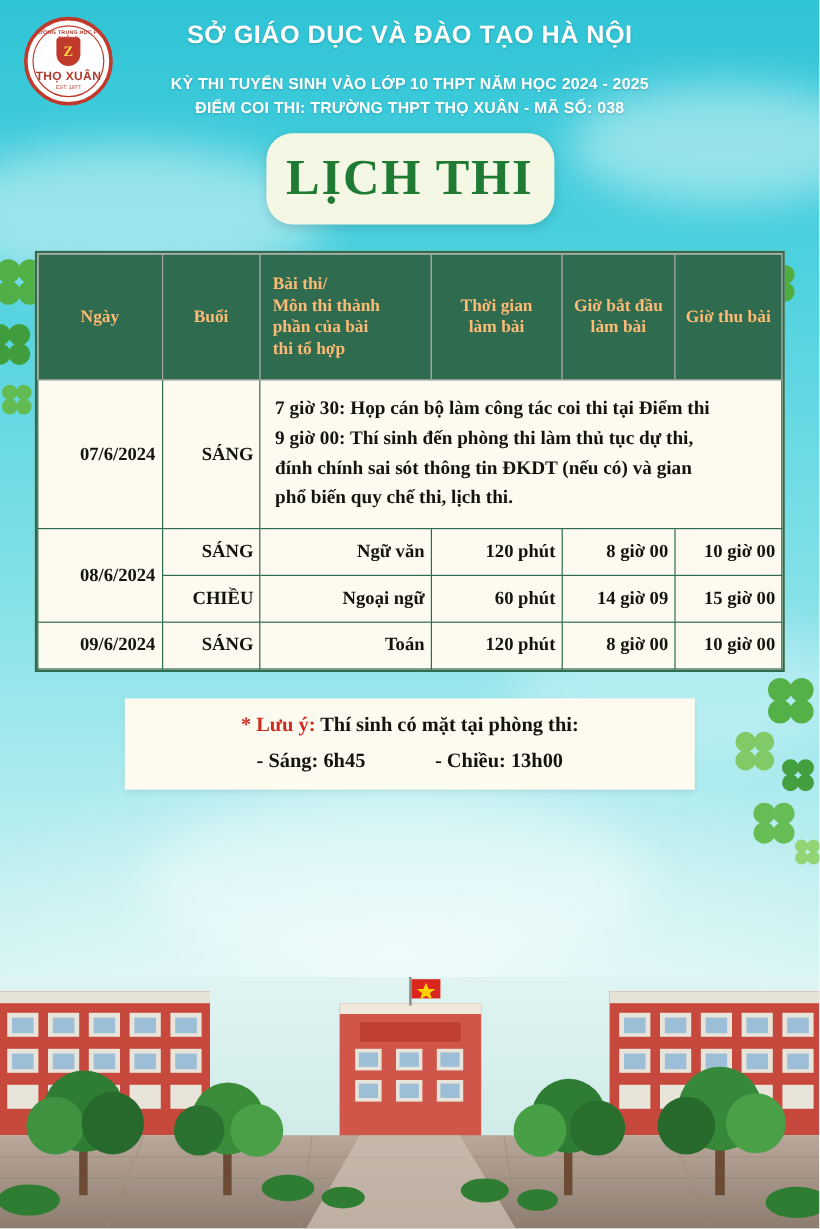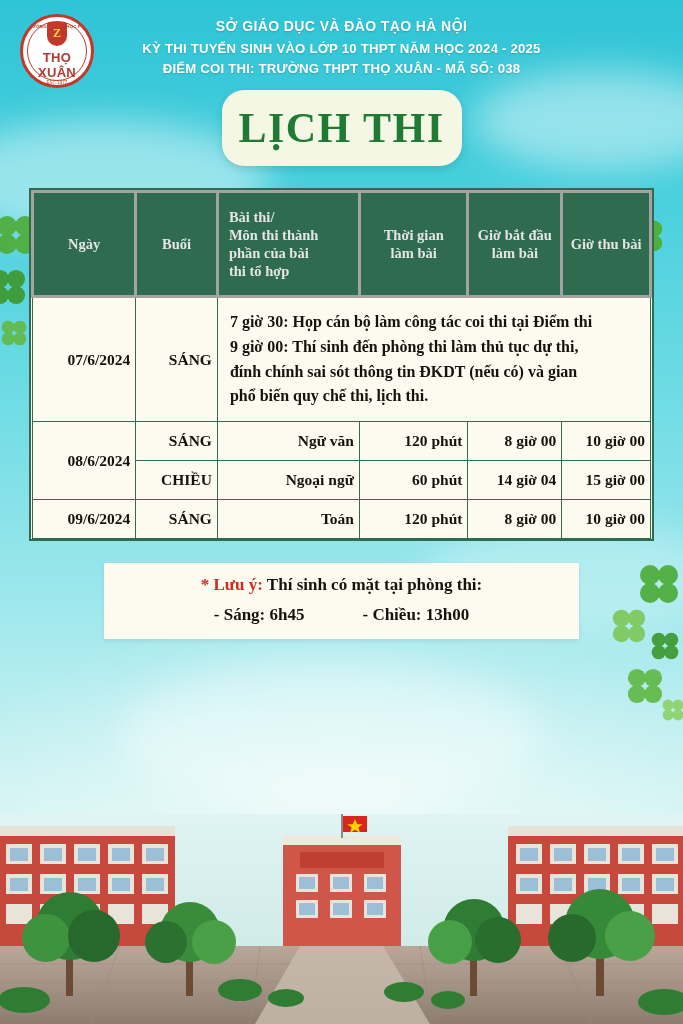--- a/index.html
+++ b/index.html
@@ -63,35 +63,35 @@
     width: 20px; height: 24px;
     background: #c0392b;
     border-radius: 3px 3px 10px 10px;
     margin-top: 4px;
     position: relative;
     display:flex;align-items:center;justify-content:center;
     color:#ffd84d; font-size: 12px; font-weight: bold;
     font-family: "Liberation Serif", serif;
   }
   .logo .name {
-    font-size: 13px; font-weight: bold; color: #b03a2e;
+    font-size: 10px; font-weight: bold; color: #b03a2e;
     font-family: "Liberation Sans", sans-serif;
     margin-top: 4px; letter-spacing: .3px;
   }
   .logo .year {
     font-size: 4.5px; color: #b03a2e;
     font-family: "Liberation Sans", sans-serif;
   }
   .h-line1 {
     font-family: "Liberation Sans", sans-serif;
     font-weight: bold;
-    font-size: 14px;
+    font-size: 21px;
     letter-spacing: .4px;
     text-shadow: 0 1px 2px rgba(0,0,0,.20);
-    margin-bottom: 7px;
+    margin-bottom: 20px;
   }
   .h-line2, .h-line3 {
     font-family: "Liberation Sans", sans-serif;
     font-weight: bold;
     font-size: 13.2px;
     letter-spacing: .2px;
     text-shadow: 0 1px 2px rgba(0,0,0,.18);
     margin-bottom: 5px;
   }
 
@@ -124,25 +124,25 @@
     position: relative;
     z-index: 5;
     margin: 22px auto 0 auto;
     width: 625px;
     background: #fdfaf0;
     border: 2px solid #2f6b4f;
   }
   table { border-collapse: collapse; width: 100%; }
   thead th {
     background: #2f6b4f;
-    color: #e5e5e5;
+    color: #fdba74;
     font-family: "Liberation Serif", serif;
     font-weight: bold;
     font-size: 14.5px;
-    border: 3px solid #a3a3a3;
+    border: 1px solid #a3a3a3;
     padding: 8px 4px;
     vertical-align: middle;
     line-height: 1.25;
     height: 105px;
   }
   thead th.left-al { text-align: left; padding-left: 10px; }
   tbody td {
     border: 1px solid #2f6b4f;
     font-family: "Liberation Serif", serif;
     font-weight: bold;
@@ -358,21 +358,21 @@
           <td>Ngữ văn</td>
           <td>120 phút</td>
           <td>8 giờ 00</td>
           <td>10 giờ 00</td>
         </tr>
 
         <tr>
           <td>CHIỀU</td>
           <td>Ngoại ngữ</td>
           <td>60 phút</td>
-          <td>14 giờ 04</td>
+          <td>14 giờ 09</td>
           <td>15 giờ 00</td>
         </tr>
 
         <tr>
           <td>09/6/2024</td>
           <td>SÁNG</td>
           <td>Toán</td>
           <td>120 phút</td>
           <td>8 giờ 00</td>
           <td>10 giờ 00</td>

